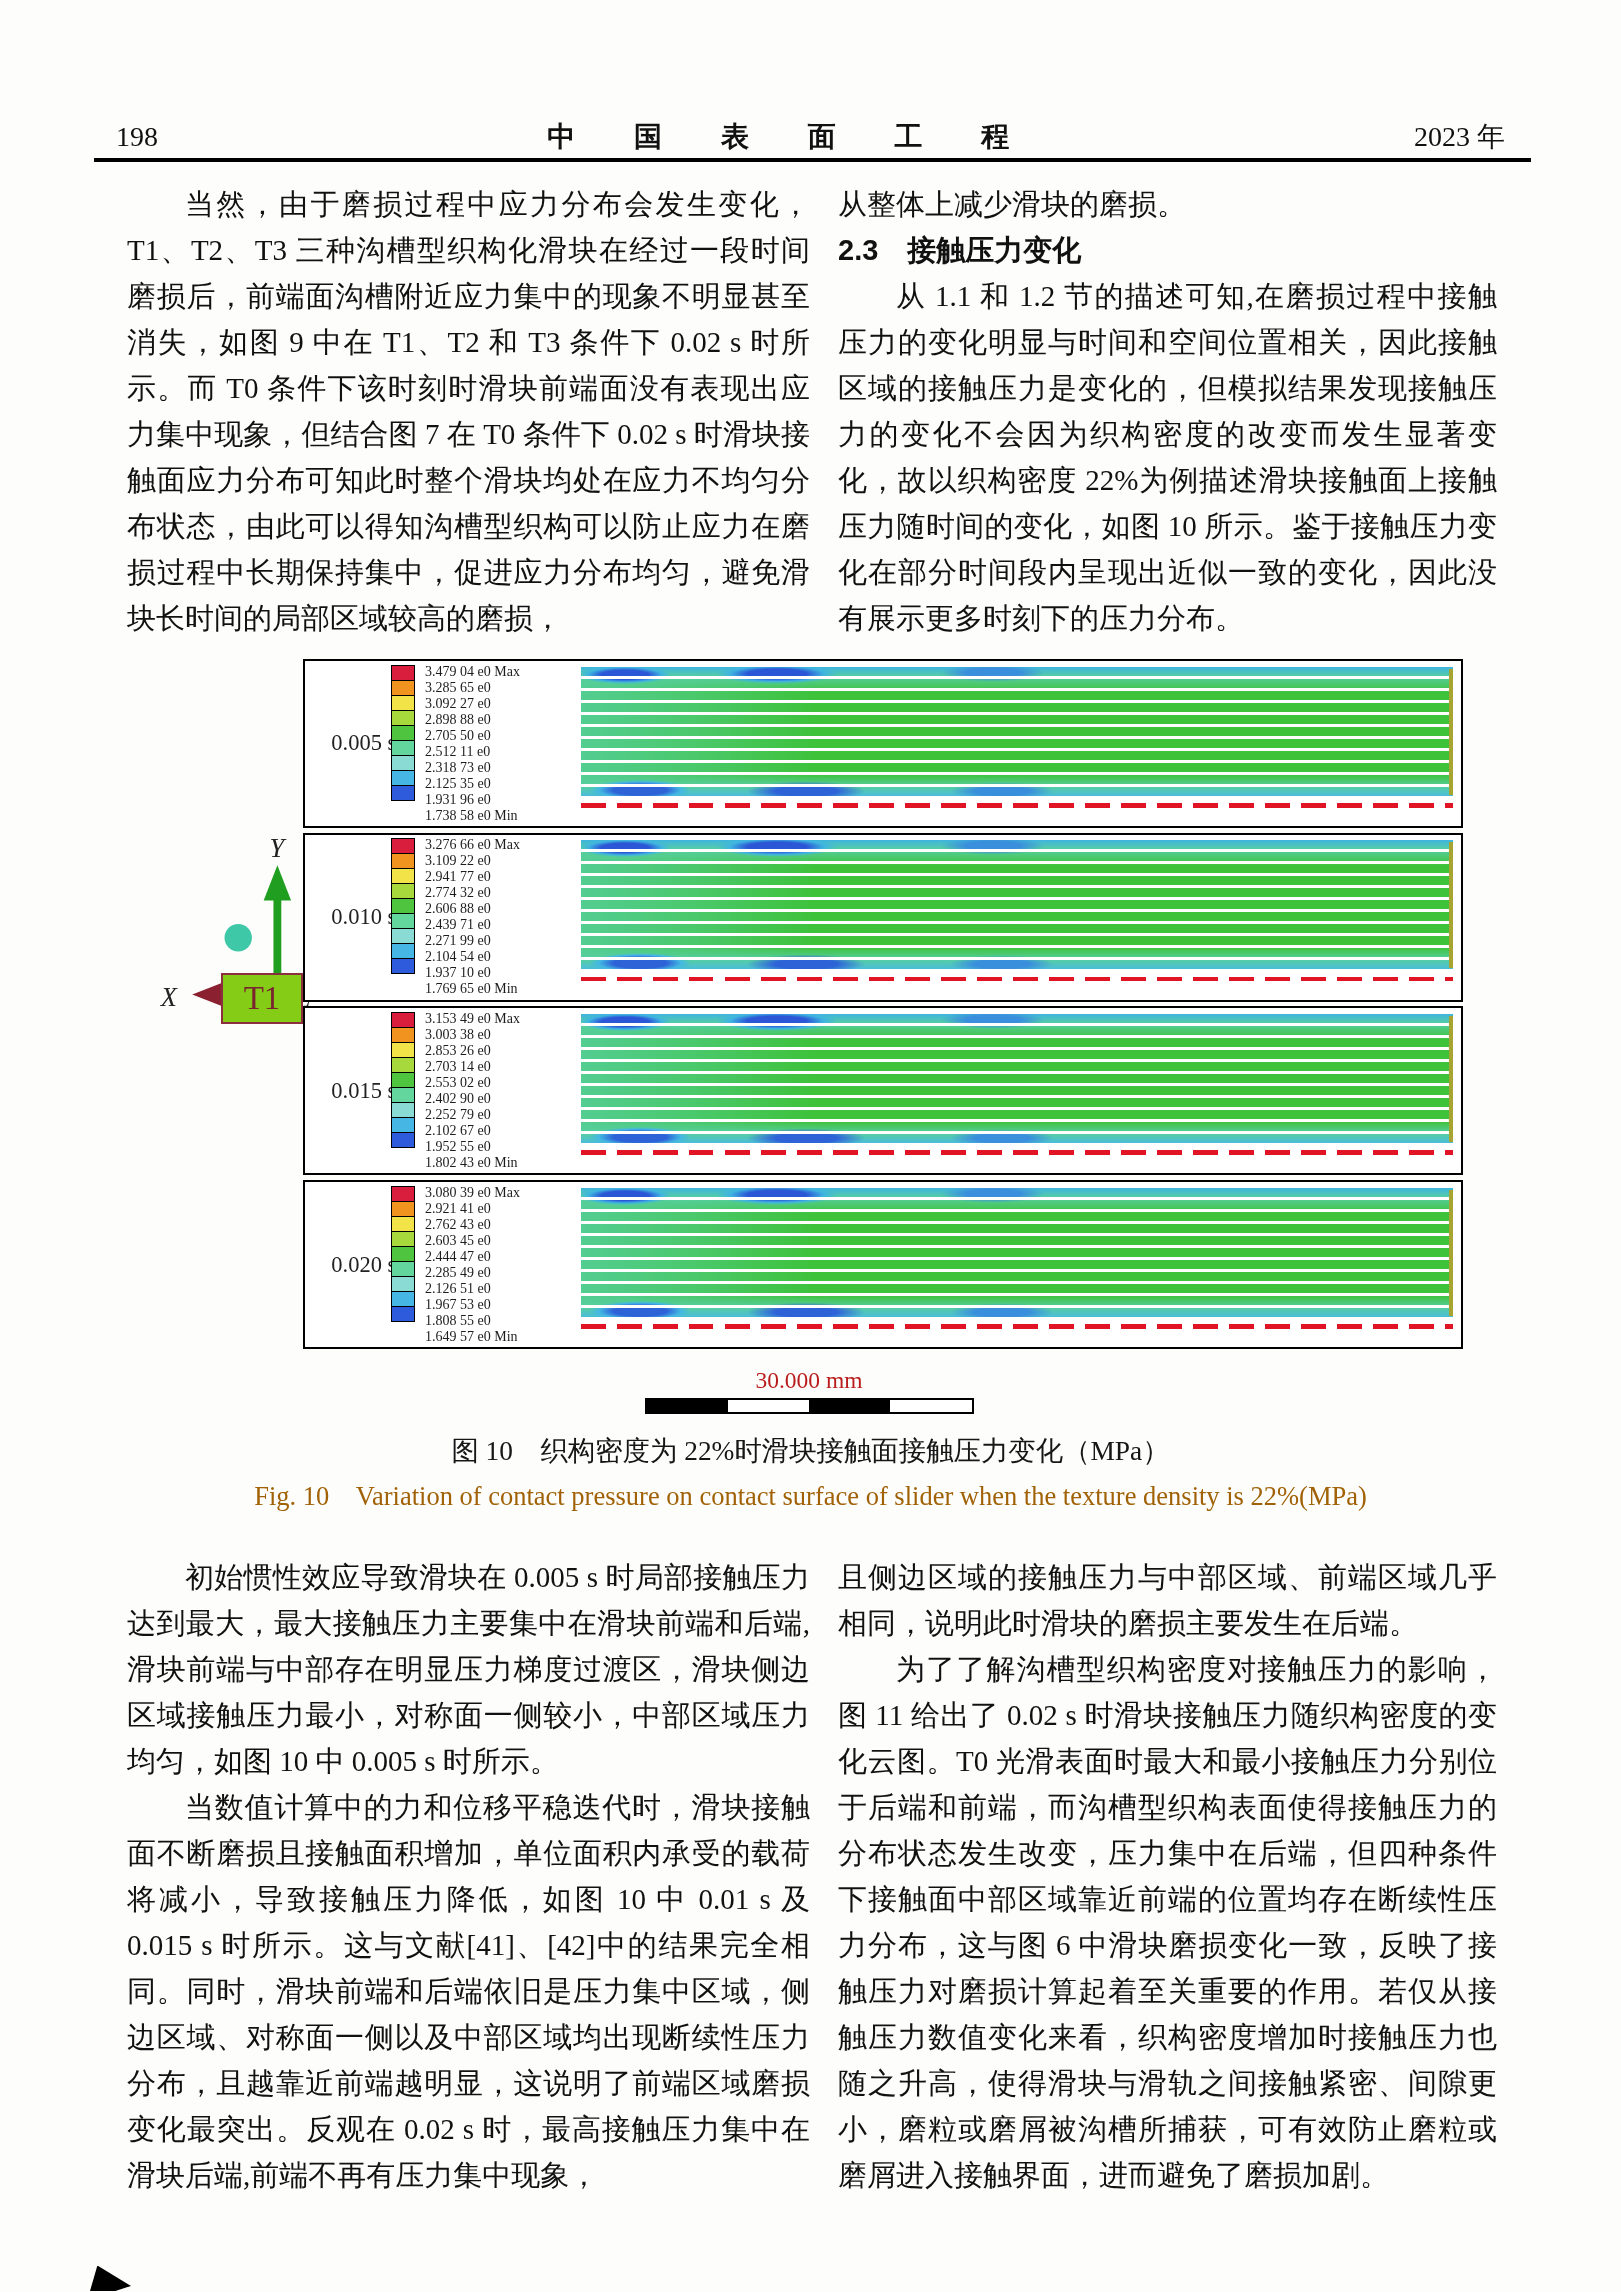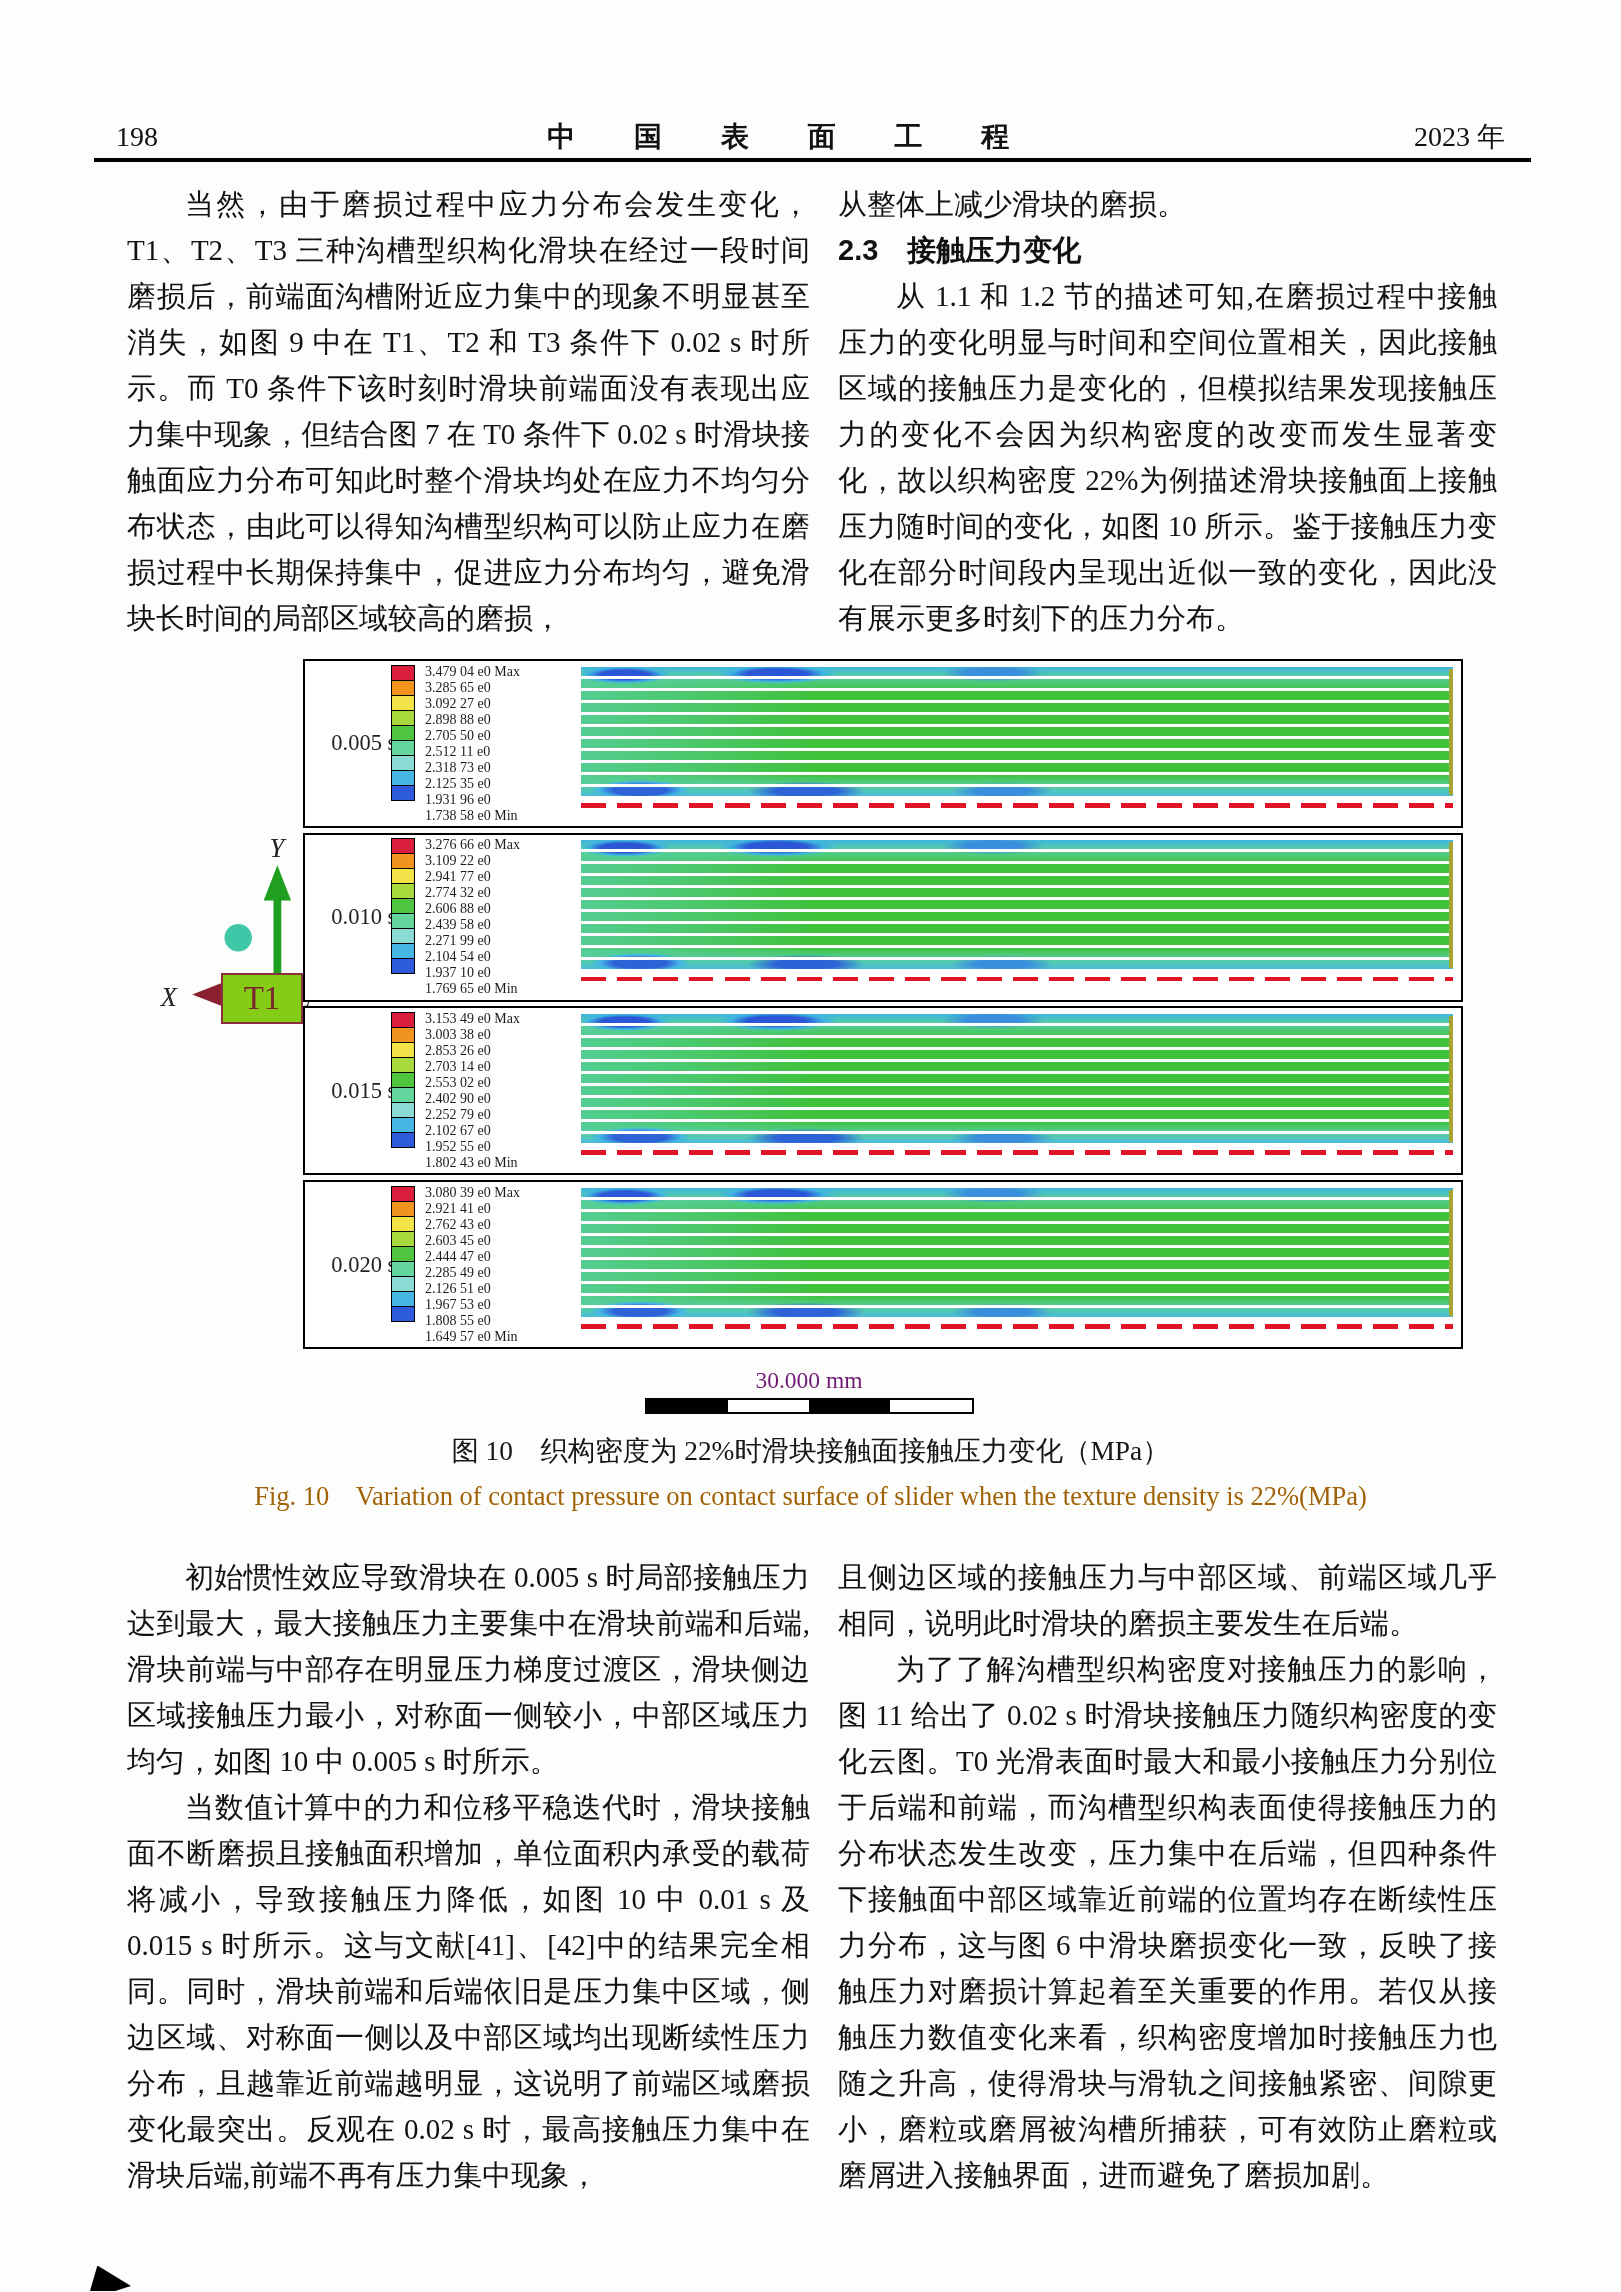--- a/index.html
+++ b/index.html
@@ -71,21 +71,21 @@
   .contour::before{
     content:"";position:absolute;inset:0;
     background:repeating-linear-gradient(180deg, transparent 0 9px, #ffffff 9px 12px);
   }
   .contour::after{content:"";position:absolute;top:2px;bottom:2px;right:0;width:3.9px;background:#a8a432;}
   .dash{
     position:absolute;left:276px;right:7.8px;top:142px;height:4.9px;
     background:repeating-linear-gradient(90deg,#e01424 0 24.5px,transparent 24.5px 36px);
   }
   .scalebar-wrap{position:absolute;left:0;right:0;top:725px;text-align:center;}
-  .scalebar-label{font-size:23.5px;color:#701a75;}
+  .scalebar-label{font-size:23.5px;color:#b91c1c;}
   .scalebar{
     margin:3.9px auto 0;width:329px;height:15.7px;border:2px solid #000;
     display:flex;background:#fff;
   }
   .scalebar .seg{flex:1;}
   .seg-black{background:#000;}
   .seg-white{background:#fff;}
   
   .cap-zh{position:absolute;top:1433px;left:0;right:0;text-align:center;font-size:27.4px;color:#161616;}
   .cap-en{position:absolute;top:1478px;left:0;right:0;text-align:center;font-size:26.5px;color:#a16207;}
@@ -178,21 +178,21 @@
             <div class="cell" style="background: rgb(138, 219, 212);"></div>
             <div class="cell" style="background: rgb(70, 183, 229);"></div>
             <div class="cell" style="background: rgb(45, 91, 219);"></div>
           </div>
     <div class="vals">
             <div>3.276 66 e0 Max</div>
             <div>3.109 22 e0</div>
             <div>2.941 77 e0</div>
             <div>2.774 32 e0</div>
             <div>2.606 88 e0</div>
-            <div>2.439 58 e0</div>
+            <div>2.439 71 e0</div>
             <div>2.271 99 e0</div>
             <div>2.104 54 e0</div>
             <div>1.937 10 e0</div>
             <div>1.769 65 e0 Min</div>
           </div>
     <div class="contour"></div>
     <div class="dash"></div>
   </div>
 
   <div class="panel">

